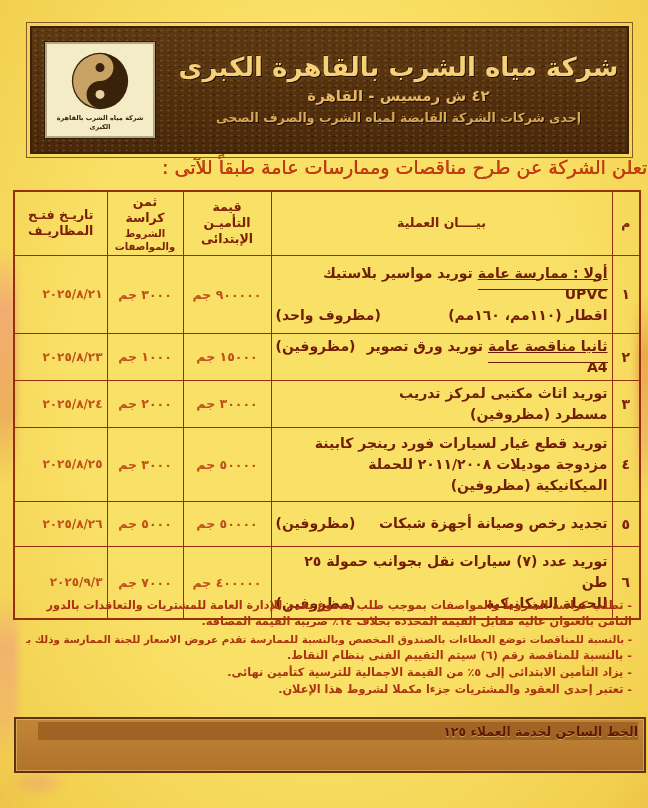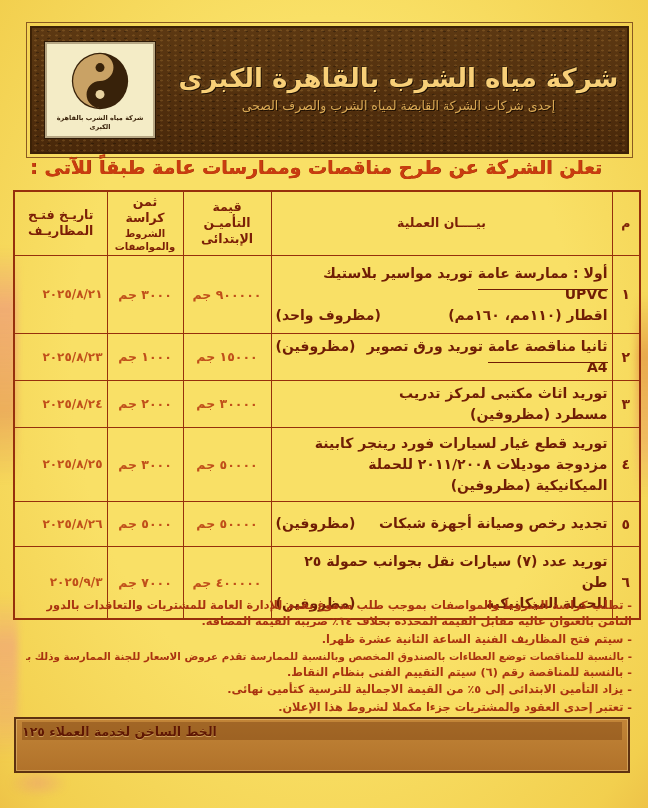--- a/index.html
+++ b/index.html
@@ -24,49 +24,49 @@
           display:flex;align-items:center;}
   .logo-box{width:110px;height:96px;margin:12px 10px 12px 12px;background:#f4ecc6;
             border:1px solid #2e1a06;box-shadow:0 0 0 2px rgba(70,40,10,.35) inset;
             display:flex;flex-direction:column;align-items:center;justify-content:center;flex:0 0 auto;}
   .logo-swirl{width:64px;height:64px;display:block;}
   .logo-caption{font-size:6.5px;line-height:1.25;font-weight:bold;color:#3a230b;text-align:center;width:96px;margin-top:1px;}
   .banner-text{flex:1;display:flex;flex-direction:column;align-items:center;justify-content:center;gap:5px;padding:4px 6px 8px 10px;}
   .company-name{font-size:26px;font-weight:bold;color:#f8d078;letter-spacing:1px;
                 text-shadow:1px 1px 0 #1f1002, -1px -1px 0 rgba(0,0,0,.4), 0 0 6px rgba(255,215,120,.25);white-space:nowrap;}
   .company-address{font-size:15px;font-weight:bold;color:#e7b765;text-shadow:1px 1px 0 #1f1002;}
-  .company-subtitle{font-size:12.5px;font-weight:normal;color:#d8a855;text-shadow:1px 1px 0 #1f1002;white-space:nowrap;}
-  
-  .announcement{position:absolute;top:156px;left:16px;right:32px;text-align:center;
-                font-size:19px;font-weight:bold;color:#c93d0f;text-shadow:.4px .4px 0 #8d2406;}
+  .company-subtitle{font-size:12.5px;font-weight:bold;color:#d8a855;text-shadow:1px 1px 0 #1f1002;white-space:nowrap;}
+  
+  .announcement{position:absolute;top:156px;left:16px;right:1px;
+                font-size:19px;font-weight:normal;color:#c93d0f;text-shadow:.4px .4px 0 #8d2406;}
   
   table.tenders{position:absolute;top:190px;left:13px;width:626px;border-collapse:collapse;
                 table-layout:fixed;border:2.5px solid #96300c;}
   table.tenders td,table.tenders th{border:1.6px solid #96300c;padding:2px 4px;vertical-align:middle;}
   th{font-size:12.5px;font-weight:bold;color:#7c2007;text-align:center;line-height:1.3;}
   th span{display:block;}
   th .small{font-size:10px;letter-spacing:-.3px;}
   .c-no{font-size:14px;font-weight:bold;color:#7c2007;text-align:center;}
   .c-desc{font-size:14px;font-weight:bold;color:#701d05;text-align:right;padding:3px 8px;line-height:1.5;}
   .c-num{font-size:12.5px;font-weight:bold;color:#c04f1a;text-align:center;white-space:nowrap;}
   .c-date{font-size:12px;font-weight:bold;color:#c04f1a;text-align:right;white-space:nowrap;}
   .dline{display:block;}
   .dline > span + span{margin-right:5px;}
   .between{display:flex;justify-content:space-between;align-items:baseline;}
-  .u{border-bottom:1.6px solid #701d05;padding-bottom:8px;}
+  .u{border-bottom:1.6px solid #701d05;padding-bottom:8px;text-decoration:underline;}
   .env{white-space:nowrap;}
   
   .footnotes{position:absolute;top:598px;right:16px;left:26px;color:#a93310;
              font-size:11.3px;font-weight:bold;line-height:1.45;text-align:right;}
   .footnotes .fn{margin-bottom:1px;}
   .footnotes .fn-tight{font-size:10.3px;letter-spacing:-.2px;white-space:nowrap;overflow:hidden;}
   
   .footer-banner{position:absolute;top:717px;left:14px;width:612px;height:52px;
                  border:2px solid #5e3210;background:linear-gradient(#c28538,#b1722a);
-                 box-shadow:0 0 0 1px rgba(255,225,150,.4) inset;text-align:left;}
+                 box-shadow:0 0 0 1px rgba(255,225,150,.4) inset;text-align:right;padding-left:16px;}
   .hotline{margin:3px 6px 0;background:rgba(110,56,10,.38);color:#5f1703;font-size:12.5px;
            font-weight:bold;padding:2px 0 1px;text-shadow:0 1px 0 rgba(255,225,150,.45);}
   .website{font-size:14.5px;font-weight:bold;color:#5c1603;margin-top:1px;
            text-shadow:0 1px 0 rgba(255,225,150,.45);}
 </style>
 </head>
 <body>
 
 <div class="page">
 
@@ -80,20 +80,21 @@
       <svg class="logo-swirl" viewBox="0 0 100 100" aria-hidden="true">
         <circle cx="50" cy="50" r="44" fill="#38220a"></circle>
         <path d="M50 8a42 42 0 0 0 0 84 21 21 0 0 1 0-42 21 21 0 0 0 0-42z" fill="#c9a265"></path>
         <circle cx="50" cy="29" r="7" fill="#38220a"></circle>
         <circle cx="50" cy="71" r="7" fill="#e8d3a0"></circle>
       </svg>
       <span class="logo-caption" dir="rtl">شركة مياه الشرب بالقاهرة الكبرى</span>
     </div>
     <div class="banner-text" dir="rtl">
       <span class="company-name">شركة مياه الشرب بالقاهرة الكبرى</span>
+      <span class="company-address">٤٢ ش رمسيس - القاهرة</span>
       <span class="company-subtitle">إحدى شركات الشركة القابضة لمياه الشرب والصرف الصحى</span>
     </div>
   </div>
 
   <div class="announcement">تعلن الشركة عن طرح مناقصات وممارسات عامة طبقاً للآتى :</div>
 
   <table class="tenders" dir="rtl">
     <colgroup>
       <col style="width:28px">
         <col style="width:341px">
@@ -194,21 +195,20 @@
       </td>
       <td class="c-num">٤٠٠٠٠٠ جم</td>
       <td class="c-num">٧٠٠٠ جم</td>
       <td class="c-date">٢٠٢٥/٩/٣</td>
     </tr>
   </tbody>
     </table>
 
   <div class="footnotes">
     <div class="fn">- تطلب كراسة الشروط والمواصفات بموجب طلب مدموغ يقدم للإدارة العامة للمشتريات والتعاقدات بالدور الثامن بالعنوان عاليه مقابل القيمة المحددة بخلاف ١٤٪ ضريبة القيمة المضافة.</div>
-    <div class="fn">- سيتم فتح المظاريف الفنية الساعة الثانية عشرة ظهرا.</div>
     <div class="fn fn-tight">- بالنسبة للمناقصات توضع العطاءات بالصندوق المخصص وبالنسبة للممارسة تقدم عروض الاسعار للجنة الممارسة وذلك بالإدارة العامة للمشتريات والتعاقدات.</div>
     <div class="fn">- بالنسبة للمناقصة رقم (٦) سيتم التقييم الفنى بنظام النقاط.</div>
     <div class="fn">- يزاد التأمين الابتدائى إلى ٥٪ من القيمة الاجمالية للترسية كتأمين نهائى.</div>
     <div class="fn">- تعتبر إحدى العقود والمشتريات جزءا مكملا لشروط هذا الإعلان.</div>
   </div>
 
   <div class="footer-banner">
     <div class="hotline">الخط الساخن لخدمة العملاء ١٢٥</div>
   </div>
 

